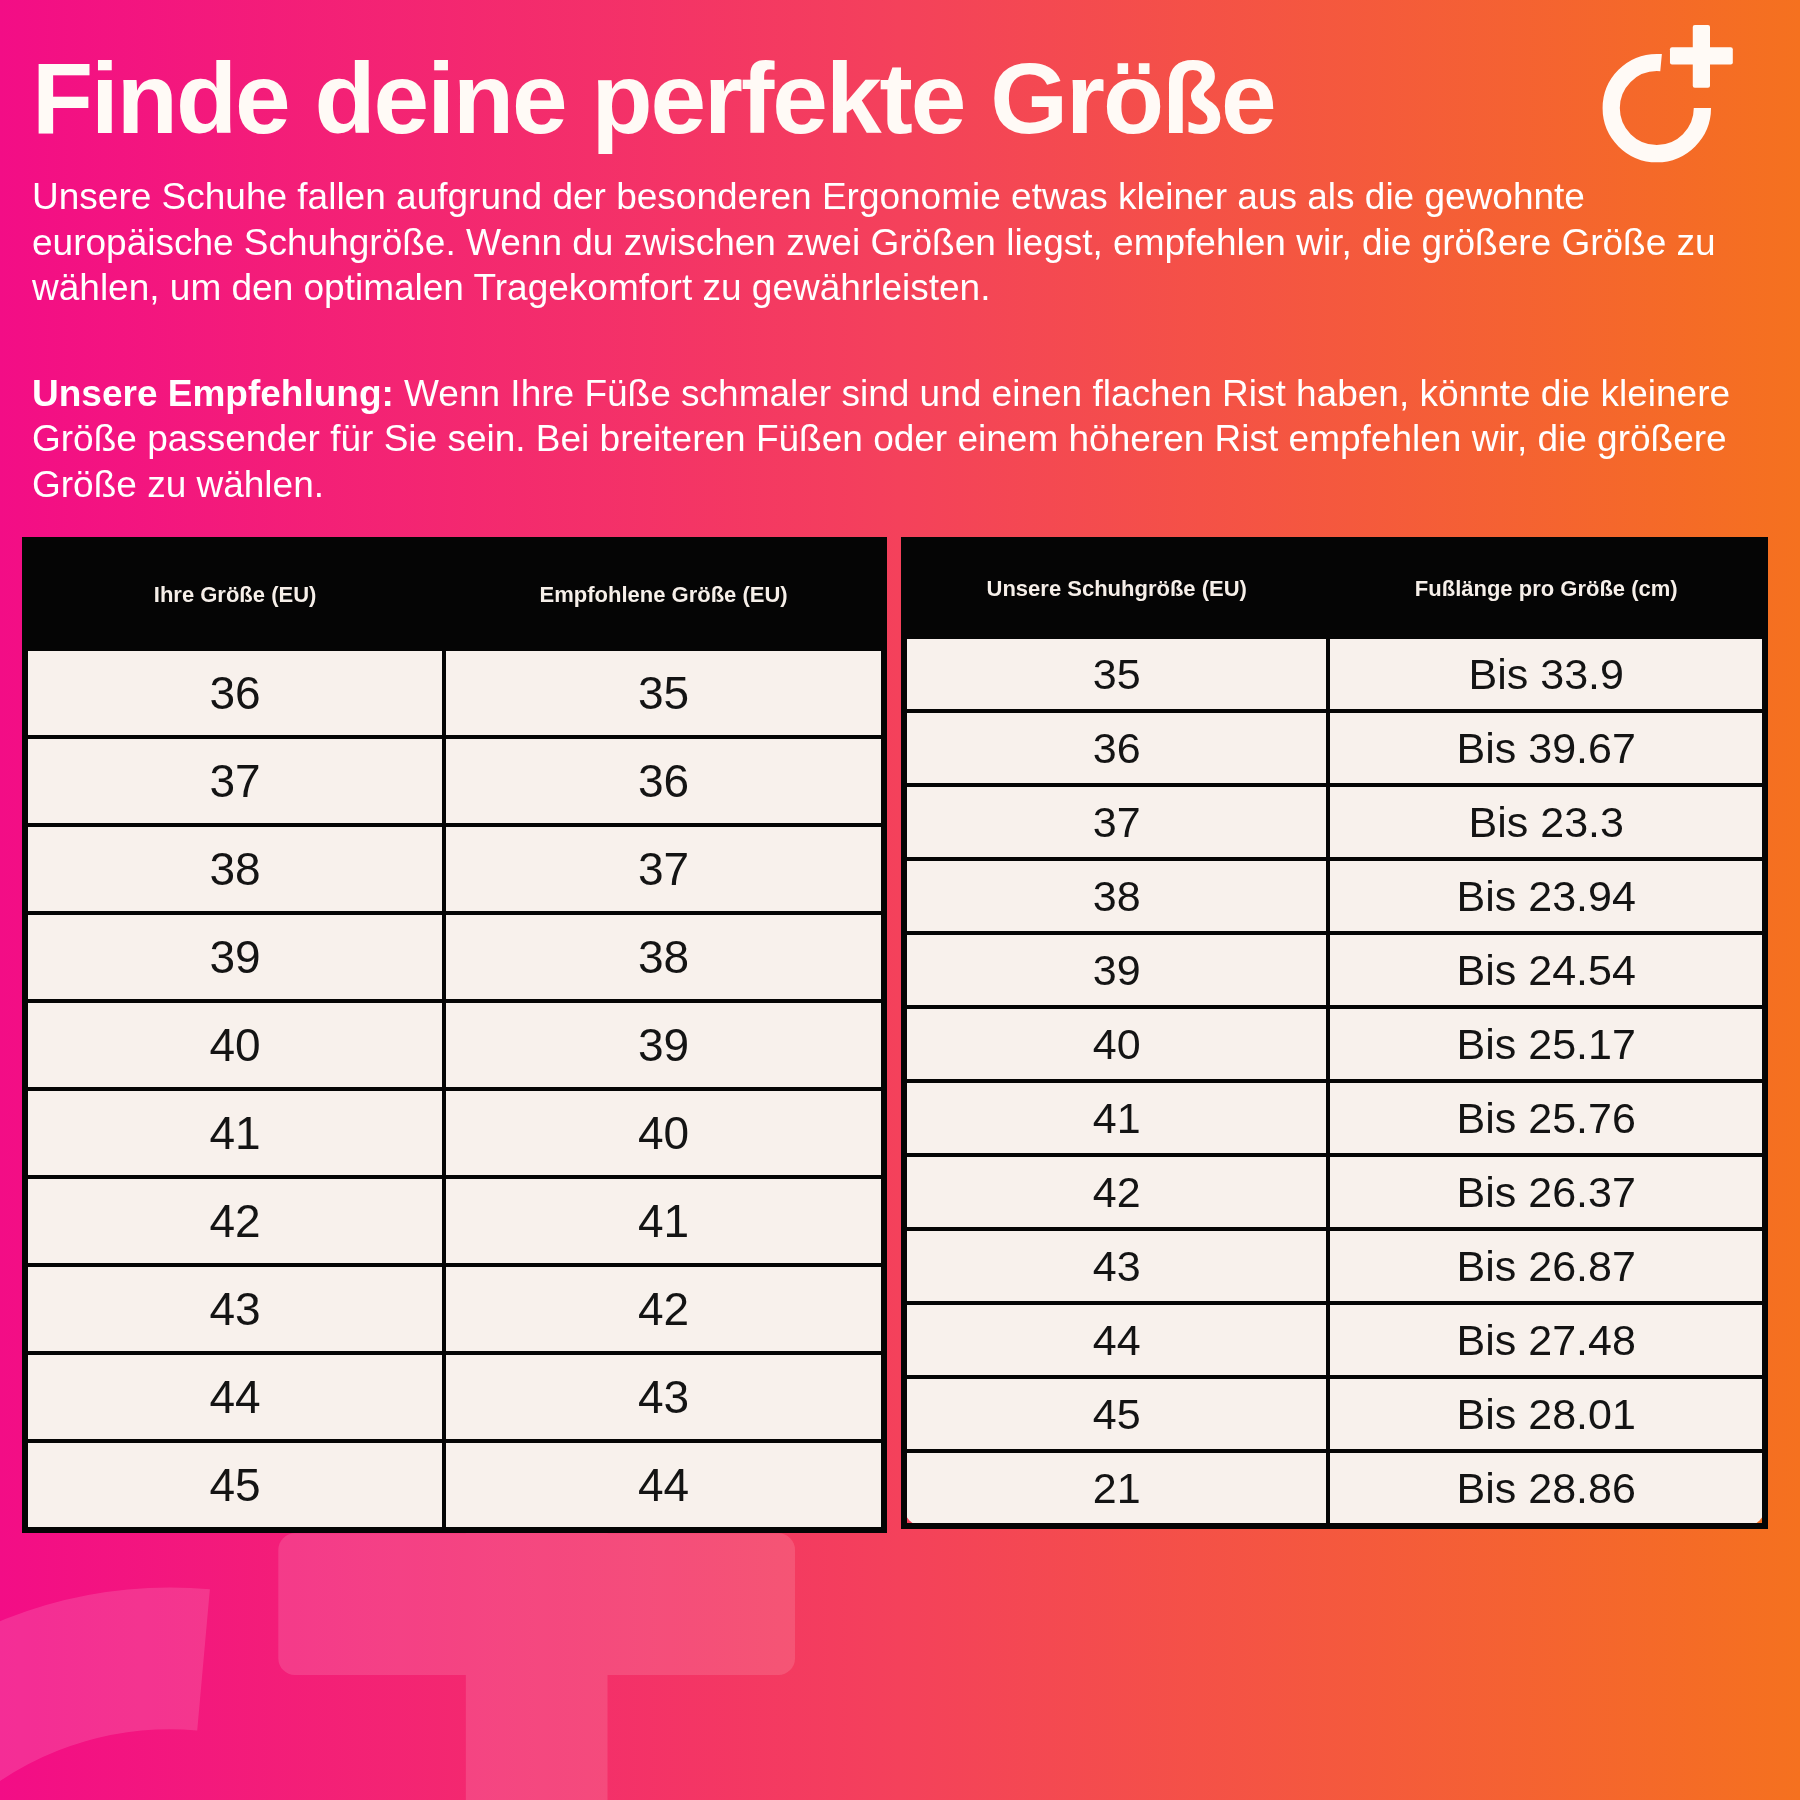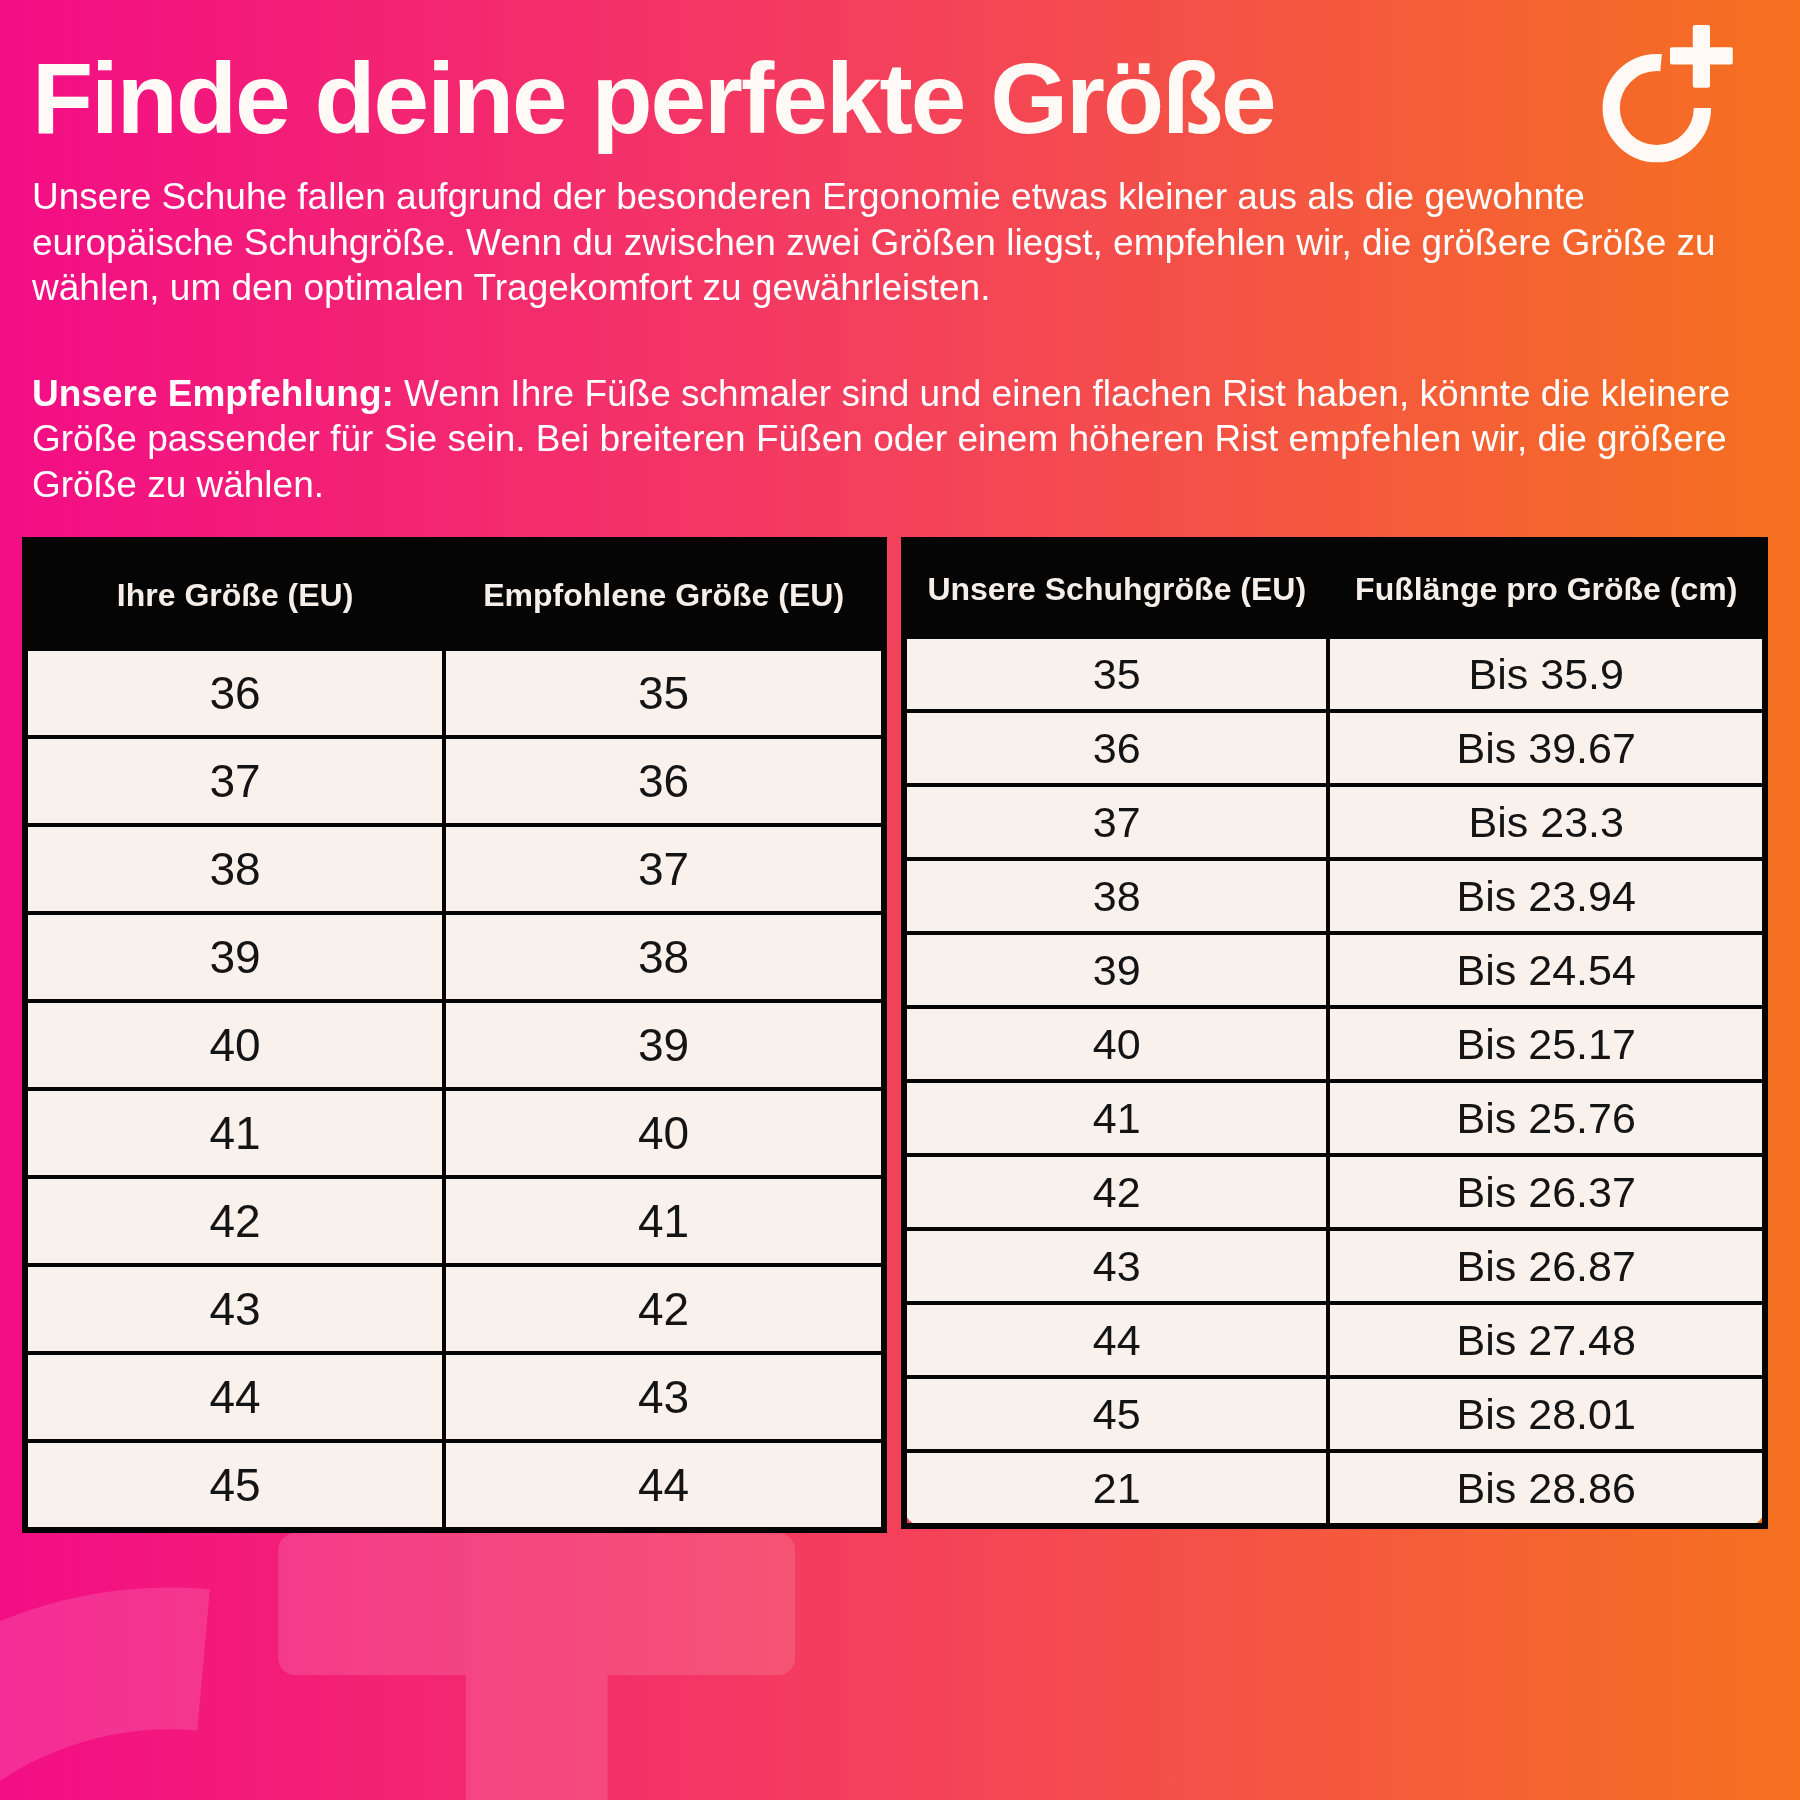--- a/index.html
+++ b/index.html
@@ -67,21 +67,21 @@
     border-collapse: collapse;
     table-layout: fixed;
     background: #f8f1ec;
     border: 6px solid #050505;
   }
   .tbl-left  { width: 885px; }
   .tbl-right { width: 887px; border-radius: 29px; }
   table.tbl th {
     background: #050505;
     color: #f6efe9;
-    font-size: 32px;
+    font-size: 22px;
     font-weight: bold;
     text-align: center;
     border: 4px solid #050505;
     padding: 0 6px;
   }
   .tbl-left  th { height: 104px; }
   .tbl-right th { height: 92px; }
   table.tbl td {
     text-align: center;
     vertical-align: middle;
@@ -189,21 +189,21 @@
           </colgroup>
         <thead>
           <tr>
             <th>Unsere Schuhgröße (EU)</th>
             <th>Fußlänge pro Größe (cm)</th>
           </tr>
         </thead>
         <tbody>
             <tr>
               <td>35</td>
-              <td>Bis 35.9</td>
+              <td>Bis 33.9</td>
             </tr>
             <tr>
               <td>36</td>
               <td>Bis 39.67</td>
             </tr>
             <tr>
               <td>37</td>
               <td>Bis 23.3</td>
             </tr>
             <tr>

